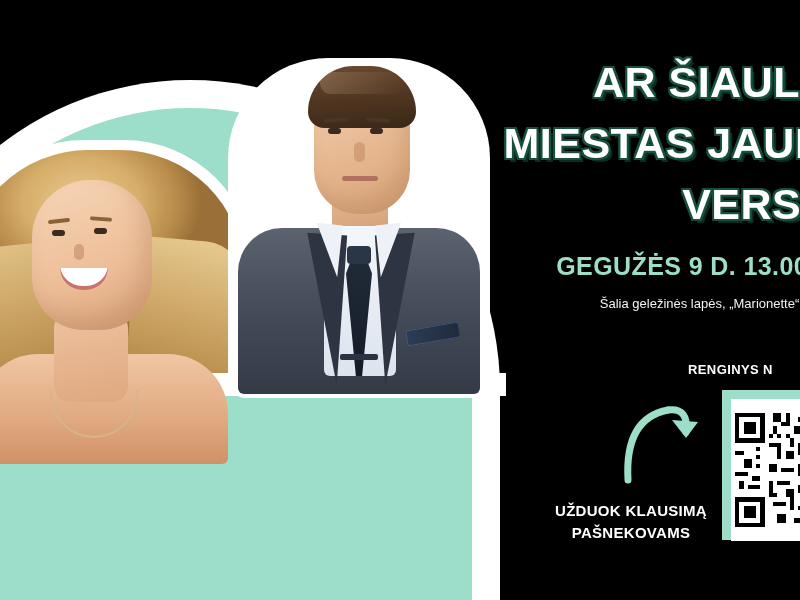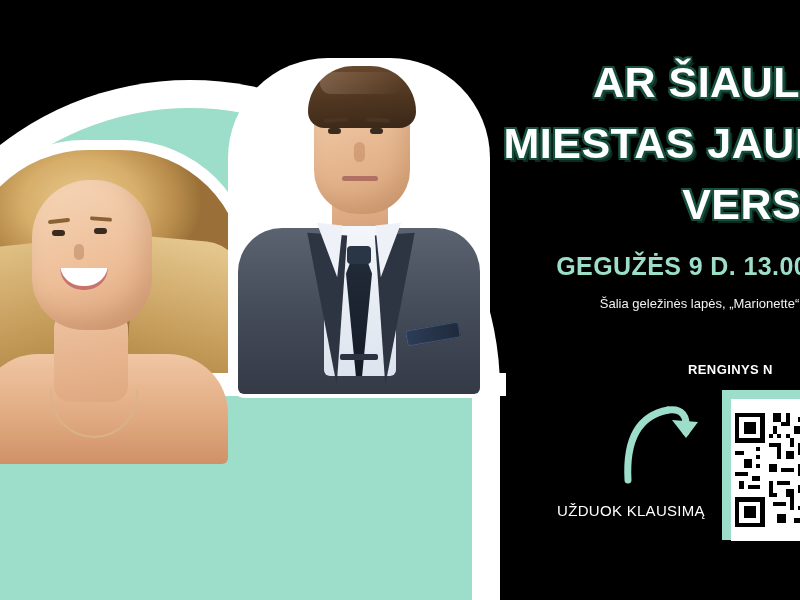--- a/index.html
+++ b/index.html
@@ -209,21 +209,21 @@
   }
   .sp-name{
     display:block;color:#9cdeca;font-size:22px;line-height:31px;font-weight:bold;letter-spacing:.4px;white-space:nowrap;
   }
   .sp-gap{height:9px;}
 
   
   .cta{position:absolute;left:538px;top:362px;width:262px;height:200px;}
   .cta-label{
     position:absolute;left:0;top:138px;width:186px;text-align:center;
-    color:#ffffff;font-weight:normal;font-size:15px;line-height:22px;letter-spacing:.3px;
+    color:#ffffff;font-weight:bold;font-size:15px;line-height:22px;letter-spacing:.3px;
   }
   .arrow-wrap{position:absolute;left:78px;top:30px;width:92px;height:92px;}
   .qr-title{
     position:absolute;left:150px;top:0px;width:200px;text-align:left;
     color:#ffffff;font-weight:bold;font-size:13px;letter-spacing:.4px;white-space:nowrap;
   }
   .qr-box{
     position:absolute;left:184px;top:28px;width:130px;height:150px;
     background:#9cdeca;padding:9px 0 0 9px;box-sizing:border-box;
   }
@@ -305,20 +305,21 @@
     <div class="arrow-wrap">
       <svg width="92" height="92" viewBox="0 0 92 92" aria-hidden="true">
         <path d="M12 88 C10 52 20 24 52 18" stroke="#9cdeca" stroke-width="7" fill="none" stroke-linecap="round"></path>
         <path d="M52 18 C66 16 72 24 70 40" stroke="#9cdeca" stroke-width="7" fill="none" stroke-linecap="round"></path>
         <path d="M70 46 L56 28 L82 30 Z" fill="#9cdeca"></path>
       </svg>
     </div>
 
     <div class="cta-label">
       <span>UŽDUOK KLAUSIMĄ</span><br>
+      <span>PAŠNEKOVAMS</span>
     </div>
 
     <div class="qr-title">RENGINYS N</div>
 
     <div class="qr-box">
       <svg class="qr-canvas" viewBox="0 0 29 29" shape-rendering="crispEdges">
         <rect width="29" height="29" fill="#ffffff"></rect>
         <g fill="#000000">
 
           <rect x="1" y="1" width="7" height="7"></rect>

